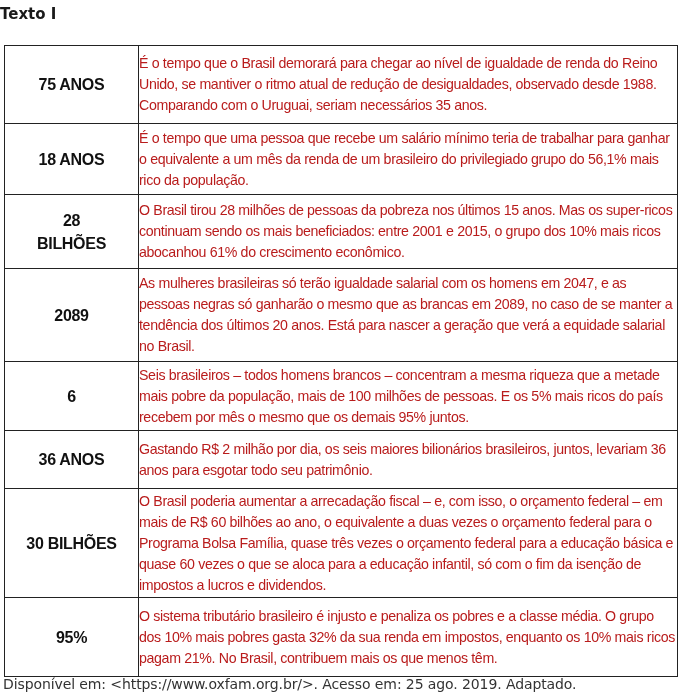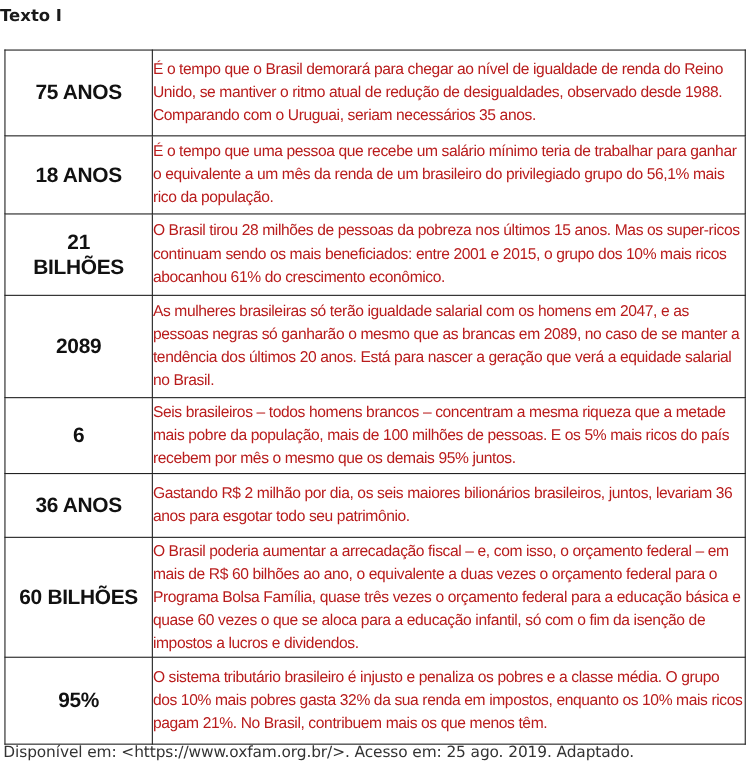--- a/index.html
+++ b/index.html
@@ -37,21 +37,21 @@
     table.facts td {
       border: 1px solid #222222;
       padding: 0;
       vertical-align: middle;
     }
     td.label {
       width: 133px;
       text-align: center;
       font-family: "Liberation Sans", sans-serif;
       font-weight: bold;
-      font-size: 19px;
+      font-size: 16px;
       line-height: 23px;
       color: #111111;
       letter-spacing: -0.3px;
     }
     td.desc {
       vertical-align: top;
       padding: 1px 2px 0 3px;
       font-family: "Liberation Sans", sans-serif;
       font-size: 14.2px;
       line-height: 21px;
@@ -80,39 +80,39 @@
     <tr style="height:78px">
       <td class="label">75 ANOS</td>
       <td class="desc">É o tempo que o Brasil demorará para chegar ao nível de igualdade de renda do Reino Unido, se mantiver o ritmo atual de redução de desigualdades, observado desde 1988. Comparando com o Uruguai, seriam necessários 35 anos.</td>
     </tr>
     <tr style="height:71px">
       <td class="label">18 ANOS</td>
       <td class="desc">É o tempo que uma pessoa que recebe um salário mínimo teria de trabalhar para ganhar o equivalente a um mês da renda de um brasileiro do privilegiado grupo do 56,1% mais rico da população.</td>
     </tr>
     <tr style="height:74px">
       <td class="label">
-        <span>21</span><br>
+        <span>28</span><br>
         <span>BILHÕES</span>
       </td>
       <td class="desc">O Brasil tirou 28 milhões de pessoas da pobreza nos últimos 15 anos. Mas os super-ricos continuam sendo os mais beneficiados: entre 2001 e 2015, o grupo dos 10% mais ricos abocanhou 61% do crescimento econômico.</td>
     </tr>
     <tr style="height:93px">
       <td class="label">2089</td>
       <td class="desc">As mulheres brasileiras só terão igualdade salarial com os homens em 2047, e as pessoas negras só ganharão o mesmo que as brancas em 2089, no caso de se manter a tendência dos últimos 20 anos. Está para nascer a geração que verá a equidade salarial no Brasil.</td>
     </tr>
     <tr style="height:69px">
       <td class="label">6</td>
       <td class="desc">Seis brasileiros – todos homens brancos – concentram a mesma riqueza que a metade mais pobre da população, mais de 100 milhões de pessoas. E os 5% mais ricos do país recebem por mês o mesmo que os demais 95% juntos.</td>
     </tr>
     <tr style="height:58px">
       <td class="label">36 ANOS</td>
       <td class="desc">Gastando R$ 2 milhão por dia, os seis maiores bilionários brasileiros, juntos, levariam 36 anos para esgotar todo seu patrimônio.</td>
     </tr>
     <tr style="height:109px">
-      <td class="label">60 BILHÕES</td>
+      <td class="label">30 BILHÕES</td>
       <td class="desc">O Brasil poderia aumentar a arrecadação fiscal – e, com isso, o orçamento federal – em mais de R$ 60 bilhões ao ano, o equivalente a duas vezes o orçamento federal para o Programa Bolsa Família, quase três vezes o orçamento federal para a educação básica e quase 60 vezes o que se aloca para a educação infantil, só com o fim da isenção de impostos a lucros e dividendos.</td>
     </tr>
     <tr style="height:79px">
       <td class="label">95%</td>
       <td class="desc">O sistema tributário brasileiro é injusto e penaliza os pobres e a classe média. O grupo dos 10% mais pobres gasta 32% da sua renda em impostos, enquanto os 10% mais ricos pagam 21%. No Brasil, contribuem mais os que menos têm.</td>
     </tr>
   </tbody>
 </table>
 
 <div class="footer">Disponível em: &lt;https://www.oxfam.org.br/&gt;. Acesso em: 25 ago. 2019. Adaptado.</div>

